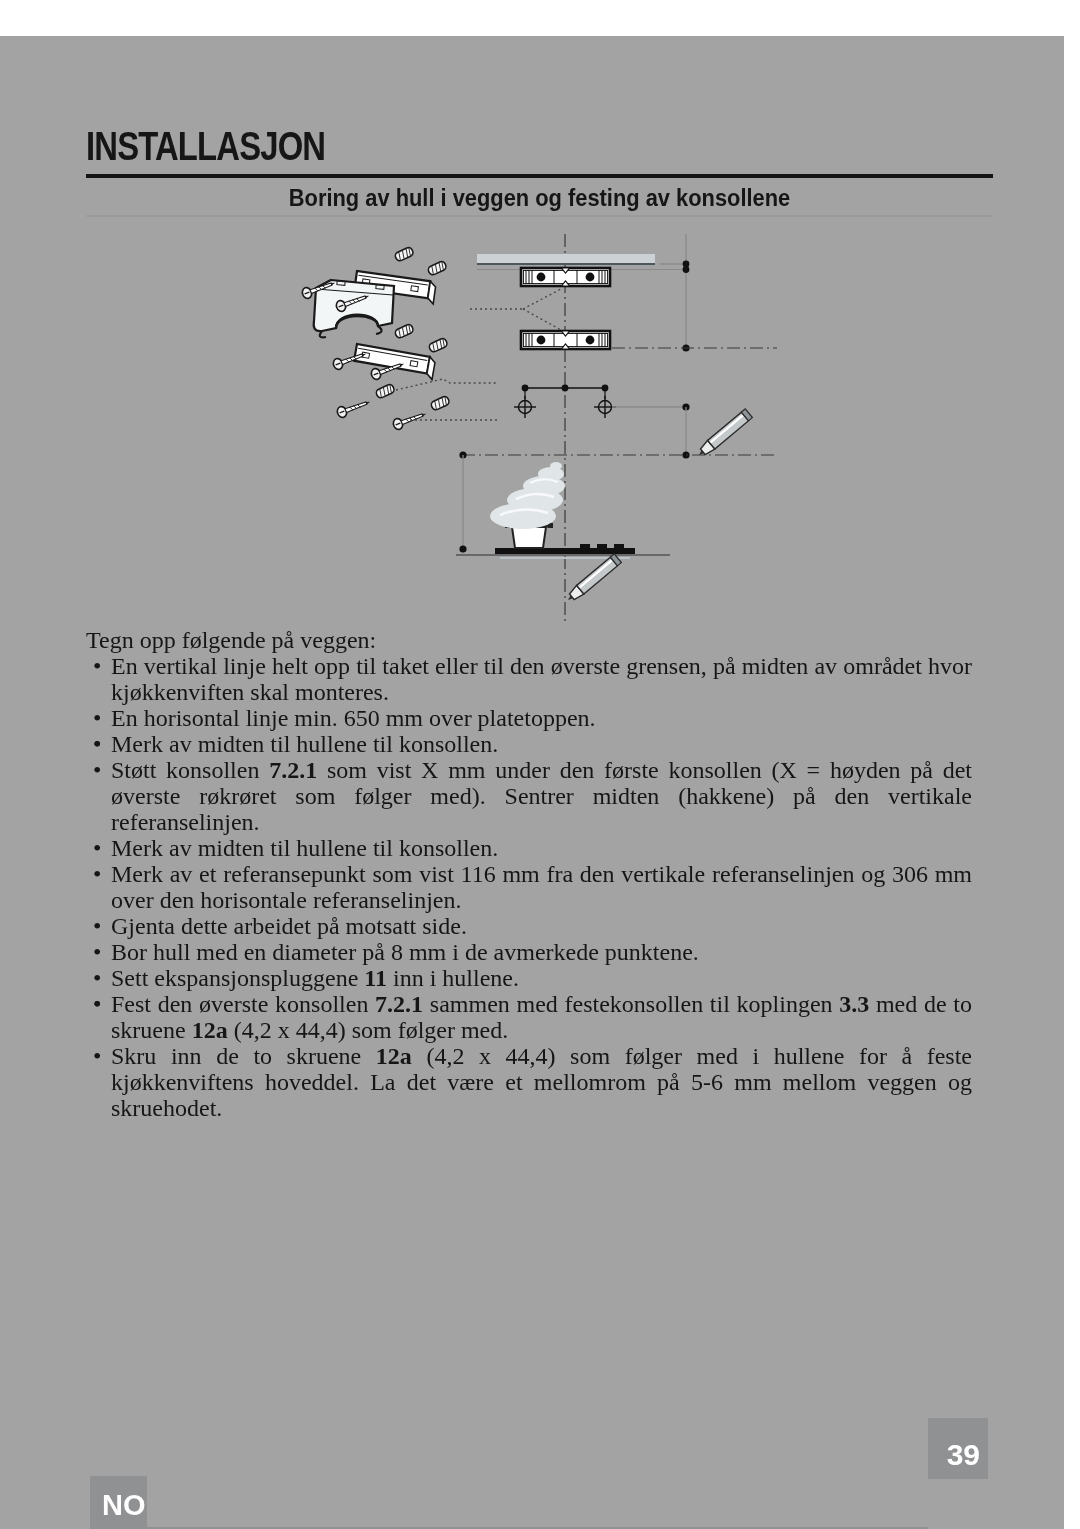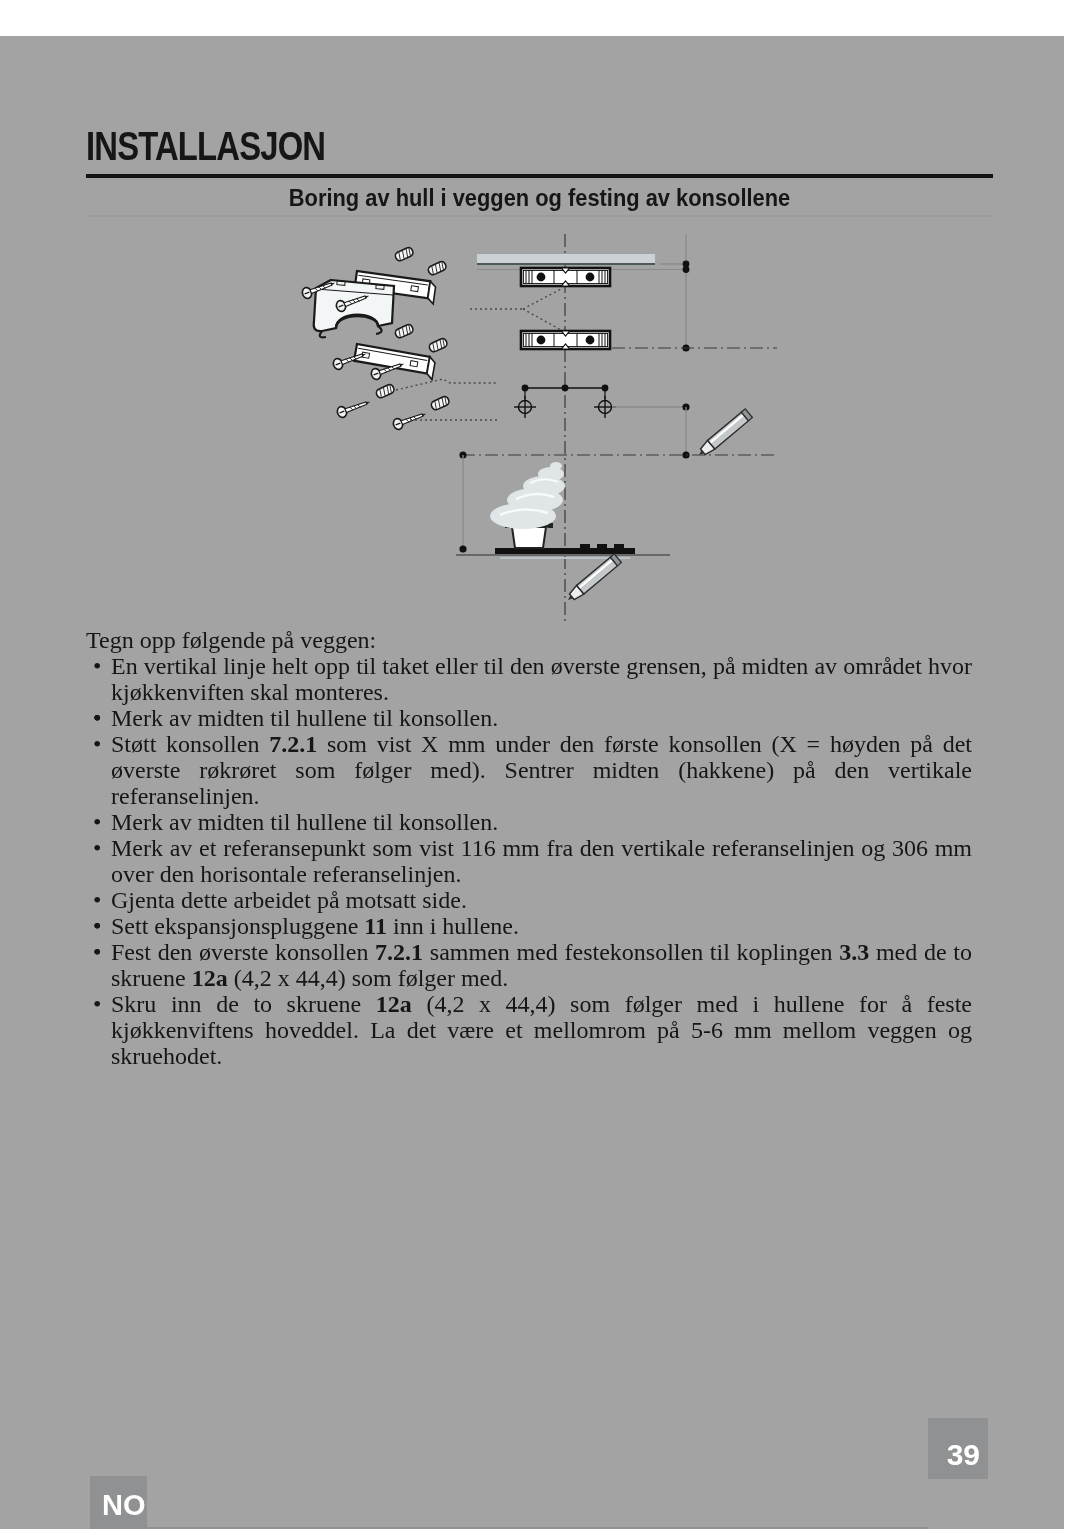--- a/index.html
+++ b/index.html
@@ -224,28 +224,28 @@
         <path d="M116,159 L163,148 L170,152 L218,152"></path>
         <line x1="130" y1="189" x2="218" y2="189"></line>
       </g>
     </g>
   </svg>
 
   <div class="instructions">
     <p class="intro">Tegn opp følgende på veggen:</p>
     <ul>
         <li><span class="blt">•</span><span>En vertikal linje helt opp til taket eller til den øverste grensen, på midten av området hvor kjøkkenviften skal monteres.</span></li>
-        <li><span class="blt">•</span></li>
+        <li><span class="blt">•</span><span>En horisontal linje min. 650 mm over platetoppen.</span></li>
         <li><span class="blt">•</span></li>
         <li><span class="blt">•</span><span>Merk av midten til hullene til konsollen.</span></li>
         <li><span class="blt">•</span><span>Støtt konsollen <b>7.2.1</b> som vist X mm under den første konsollen (X = høyden på det øverste røkrøret som følger med). Sentrer midten (hakkene) på den vertikale referanselinjen.</span></li>
         <li><span class="blt">•</span><span>Merk av midten til hullene til konsollen.</span></li>
         <li><span class="blt">•</span><span>Merk av et referansepunkt som vist 116 mm fra den vertikale referanselinjen og 306 mm over den horisontale referanselinjen.</span></li>
         <li><span class="blt">•</span><span>Gjenta dette arbeidet på motsatt side.</span></li>
-        <li><span class="blt">•</span></li>
+        <li><span class="blt">•</span><span>Bor hull med en diameter på 8 mm i de avmerkede punktene.</span></li>
         <li><span class="blt">•</span><span>Sett ekspansjonspluggene <b>11</b> inn i hullene.</span></li>
         <li><span class="blt">•</span></li>
         <li><span class="blt">•</span><span>Fest den øverste konsollen <b>7.2.1</b> sammen med festekonsollen til koplingen <b>3.3</b> med de to skruene <b>12a</b> (4,2 x 44,4) som følger med.</span></li>
         <li><span class="blt">•</span><span>Skru inn de to skruene <b>12a</b> (4,2 x 44,4) som følger med i hullene for å feste kjøkkenviftens hoveddel. La det være et mellomrom på 5-6 mm mellom veggen og skruehodet.</span></li>
       </ul>
   </div>
 
   <div class="footer-no">
     <span>NO</span>
   </div>

